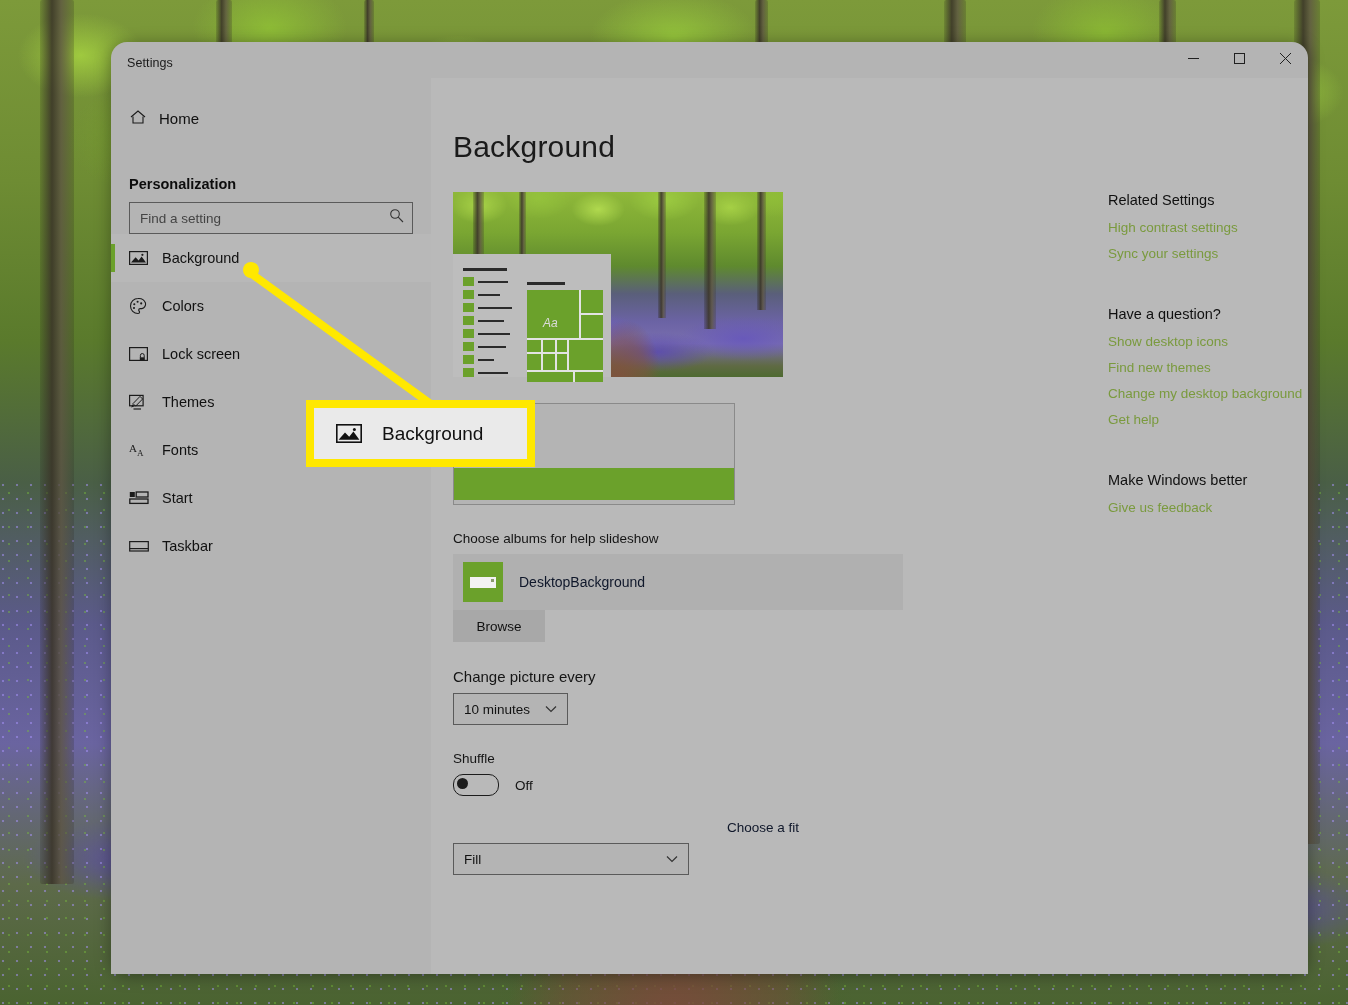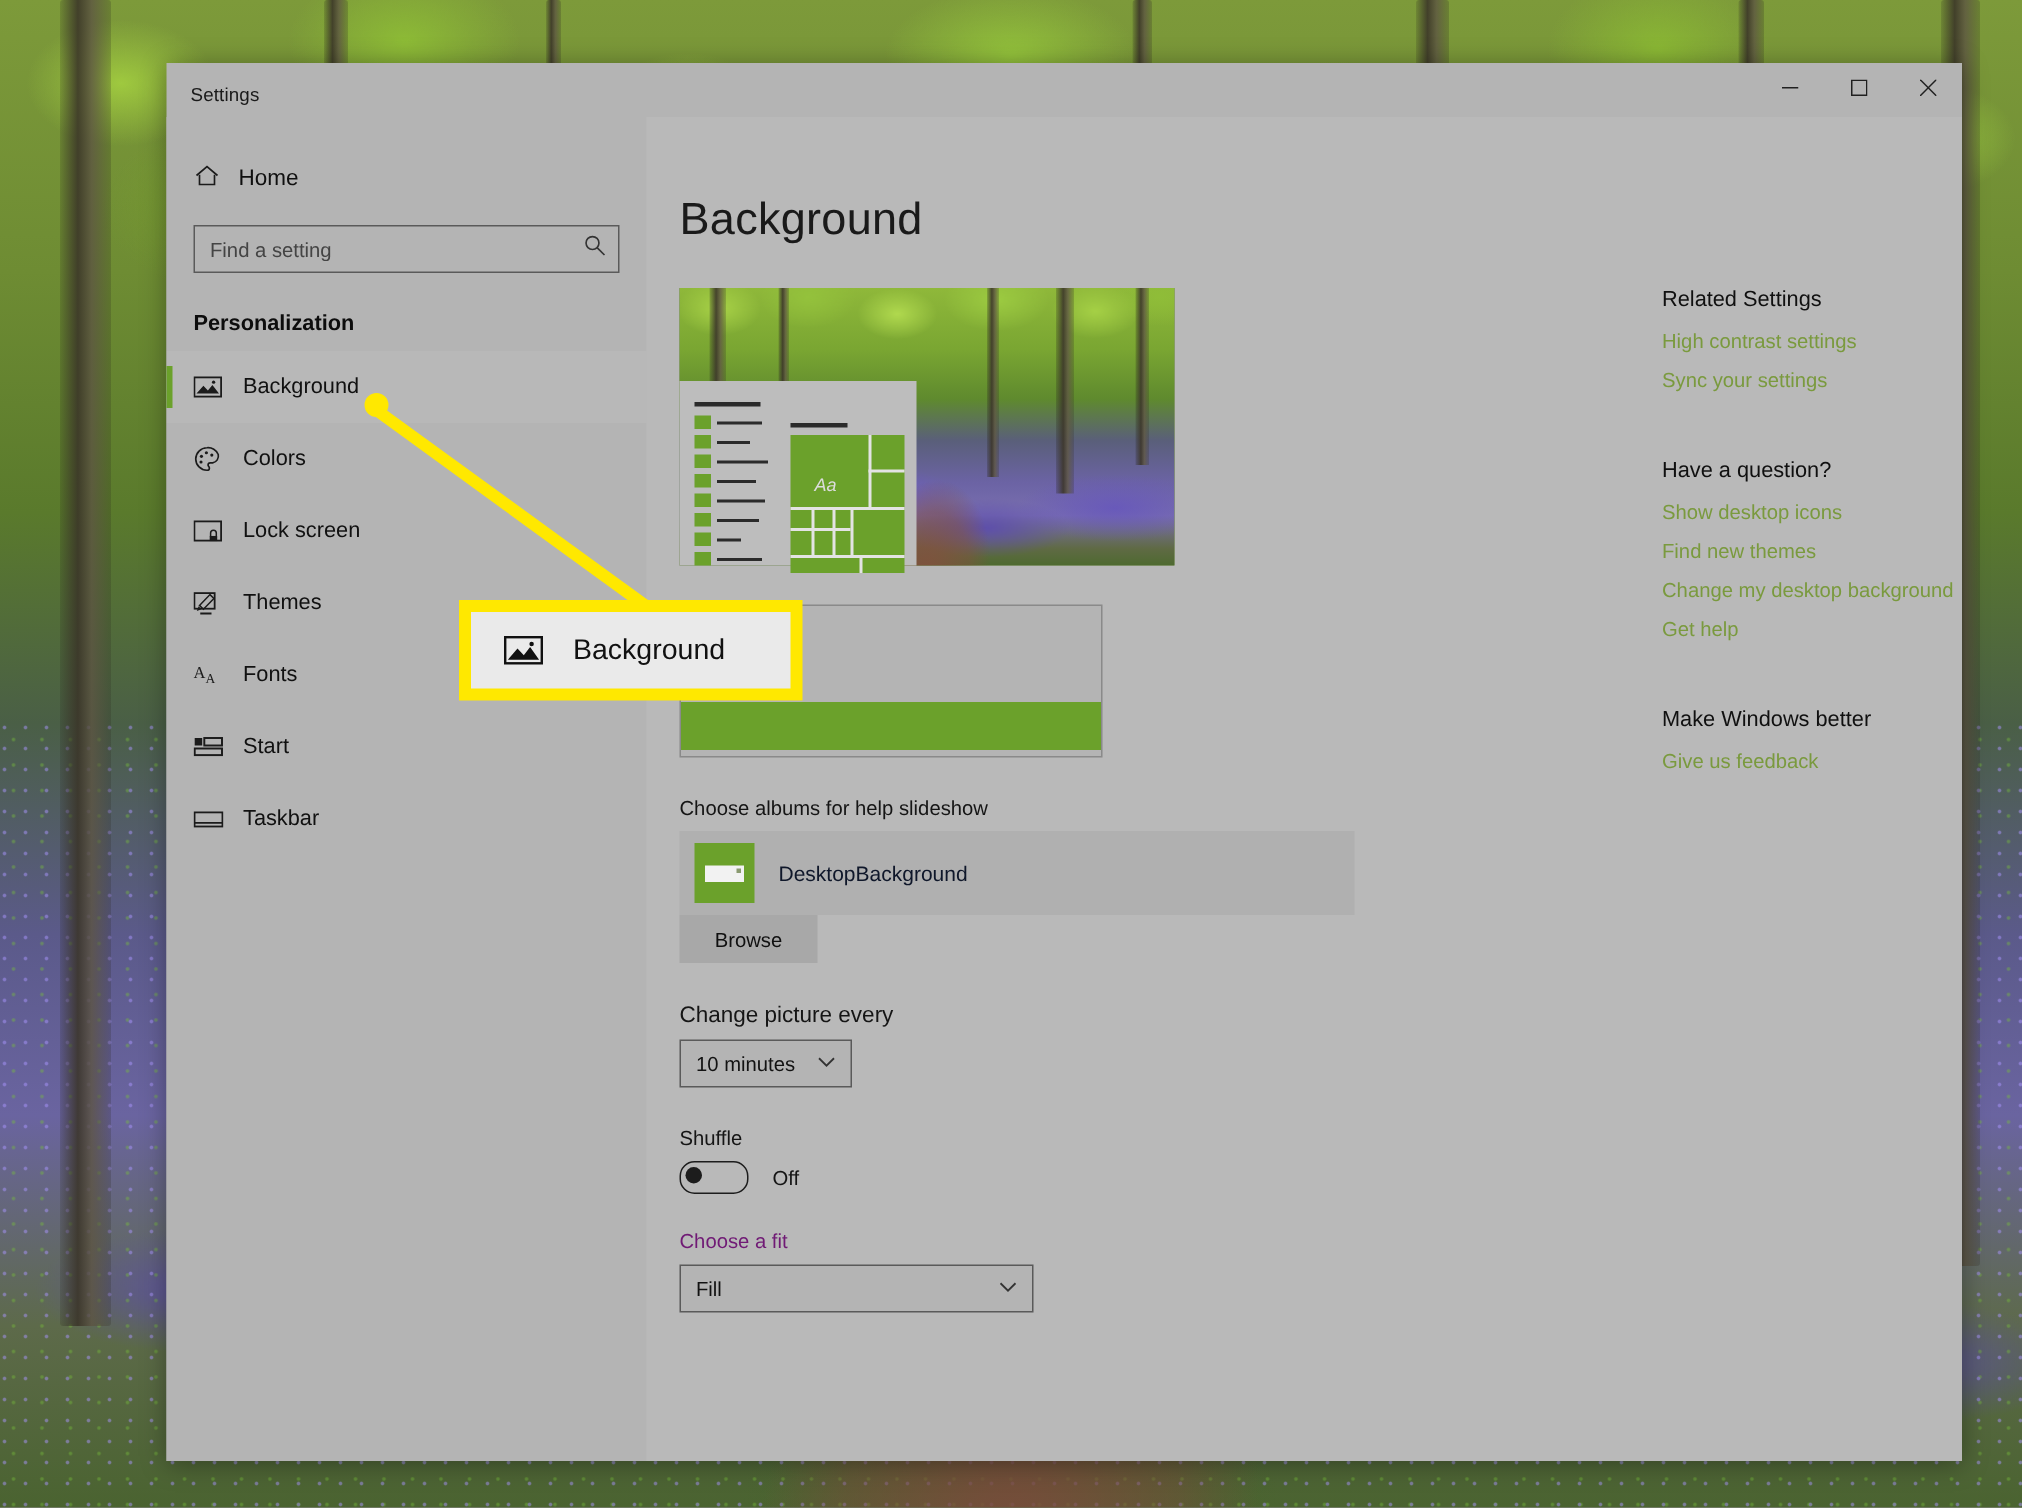--- a/index.html
+++ b/index.html
@@ -42,21 +42,21 @@
   .trunk{position:absolute;top:0;border-radius:2px;
     background:linear-gradient(90deg,rgba(30,28,22,.15),rgba(58,52,40,.88) 35%,rgba(92,84,66,.8) 62%,rgba(36,32,24,.2));}
   .path{position:absolute;bottom:-4%;left:38%;width:26%;height:34%;
     background:radial-gradient(ellipse 60% 100% at 50% 100%, #7a4a3c 0%, rgba(122,74,60,.45) 55%, rgba(122,74,60,0) 80%);
     transform:skewX(-6deg);}
 
   
   #settings-window{
     position:absolute;left:111px;top:42px;width:1197px;height:932px;
     background:#b4b4b4;box-shadow:0 2px 16px rgba(0,0,0,.35);
-    display:flex;flex-direction:column;
+    display:flex;flex-direction:column;border-radius:16px;
   }
   #titlebar{height:36px;flex:0 0 36px;display:flex;align-items:flex-start;position:relative;}
   #title-text{font-size:12.5px;color:#1a1a1a;padding:14px 0 0 16px;letter-spacing:.1px;}
   #win-controls{position:absolute;right:0;top:0;display:flex;}
   .wbtn{width:46px;height:32px;display:flex;align-items:center;justify-content:center;color:#202020;}
 
   #body-row{display:flex;flex:1;min-height:0;}
 
   
   #sidebar{width:320px;flex:0 0 320px;background:#b4b4b4;padding-top:20px;position:relative;}
@@ -137,21 +137,21 @@
   .combo{height:32px;background:#b4b4b4;border:1px solid #5a5a5a;display:flex;align-items:center;justify-content:space-between;padding:0 10px;box-sizing:border-box;font-size:13.5px;color:#121212;cursor:default;}
   #interval-combo{width:115px;}
   #fit-combo{width:236px;}
   .chev{font-size:11px;color:#333;}
 
   #shuffle-label{font-size:13.5px;color:#151515;margin:26px 0 8px 0;}
   #shuffle-row{display:flex;align-items:center;}
   #shuffle-toggle{width:44px;height:20px;border:1.6px solid #1c1c1c;border-radius:10px;background:transparent;position:relative;cursor:pointer;}
   #shuffle-knob{position:absolute;left:3px;top:3px;width:11px;height:11px;border-radius:50%;background:#1c1c1c;}
   #shuffle-state{font-size:13.5px;color:#151515;margin-left:16px;}
-  #fit-label{font-size:13.5px;color:#701a75;margin:24px 0 8px 0;}
+  #fit-label{font-size:13.5px;color:#0f172a;margin:24px 0 8px 0;text-align:center;}
 
   
   #rail{flex:1;padding:62px 0 0 35px;min-width:0;}
   .rail-head{font-size:14.5px;color:#101010;margin:0 0 12px 0;}
   .rail-link{font-size:13.5px;color:#7a9a3e;margin-bottom:11px;cursor:pointer;display:block;}
   .rail-gap{height:34px;}
 
   
   #callout-dot{position:absolute;left:243px;top:262px;width:16px;height:16px;border-radius:50%;background:#ffe800;z-index:40;}
   #callout-line{position:absolute;left:249px;top:268px;width:225px;height:8px;background:#ffe800;
@@ -211,31 +211,31 @@
       <div class="nav-home">
         <span class="ico">
           <svg width="18" height="18" viewBox="0 0 18 18">
             <path d="M2 9 L9 3 L16 9" fill="none" stroke="currentColor" stroke-width="1.1"></path>
             <path d="M4 8.5 V15 H14 V8.5" fill="none" stroke="currentColor" stroke-width="1.1"></path>
           </svg>
         </span>
         <span class="lbl">Home</span>
       </div>
 
+      <div id="section-title">Personalization</div>
+
       <div id="search-wrap">
         <input id="search-input" type="text" placeholder="Find a setting" style="">
         <span id="search-icon">
           <svg width="15" height="15" viewBox="0 0 15 15">
             <circle cx="6" cy="6" r="4.3" fill="none" stroke="currentColor" stroke-width="1.1"></circle>
             <line x1="9.2" y1="9.2" x2="14" y2="14" stroke="currentColor" stroke-width="1.1"></line>
           </svg>
         </span>
       </div>
-
-      <div id="section-title">Personalization</div>
 
       <div class="nav-item selected">
         <span class="ico">
           <svg width="19" height="16" viewBox="0 0 19 16">
             <rect x="0.6" y="1.6" width="17.8" height="12.8" fill="none" stroke="currentColor" stroke-width="1.2"></rect>
             <path d="M2 12.4 L6.6 7.2 L9.6 10.4 L12.6 6.6 L17 12.4 Z" fill="currentColor"></path>
             <circle cx="13.4" cy="4.8" r="1.1" fill="currentColor"></circle>
           </svg>
         </span>
         <span class="lbl">Background</span>

